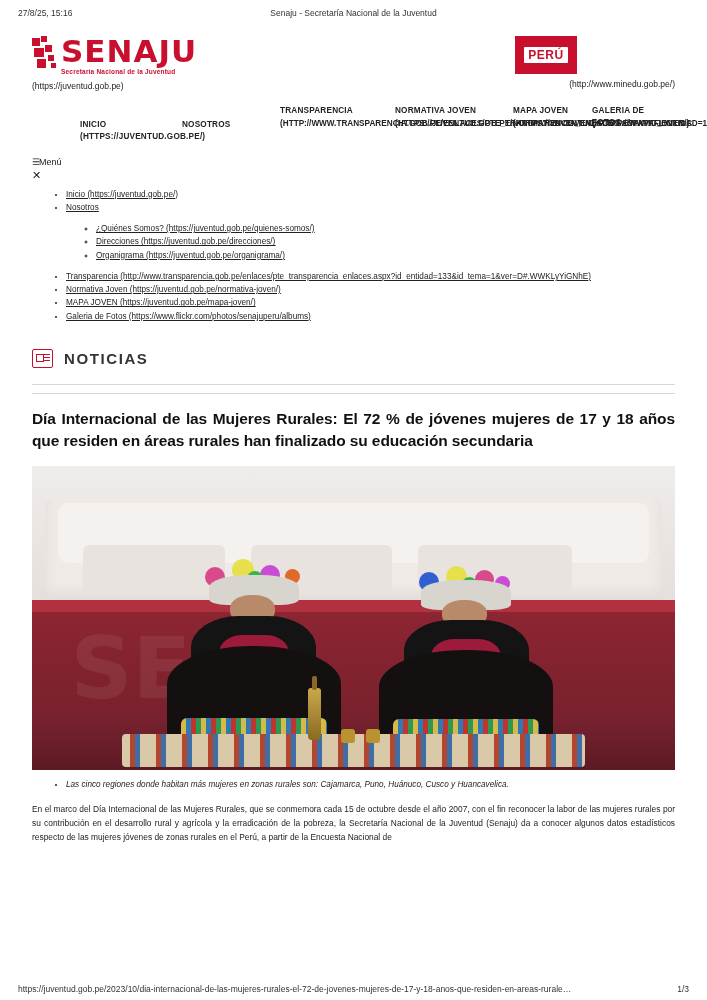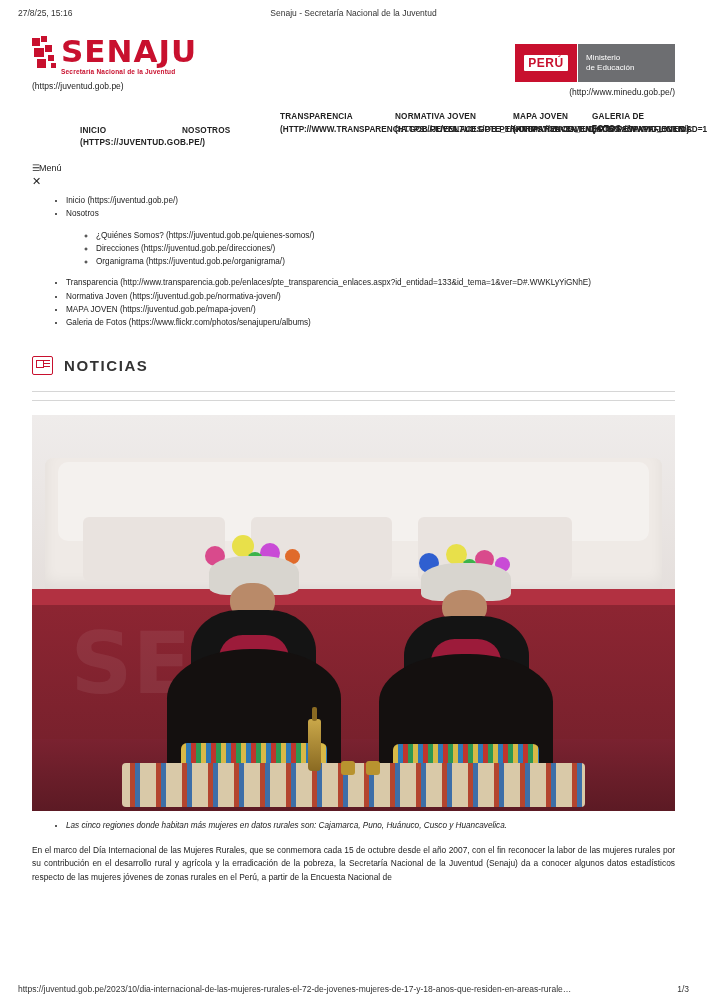--- a/index.html
+++ b/index.html
@@ -85,21 +85,20 @@
   .brand-link {
     font-size: 8.5px;
     color: #222;
     margin-top: 5px;
   }
 
   .minedu {
     display: flex;
     flex-direction: column;
     align-items: flex-end;
-    margin-top: 8px;
   }
   .minedu-box {
     display: flex;
     align-items: stretch;
     height: 38px;
     width: 160px;
   }
   .minedu-flag {
     width: 62px;
     background: #c8102e;
@@ -176,21 +175,21 @@
   }
 
   
   ul.menu {
     margin: 6px 0 0 0;
     padding-left: 34px;
     font-size: 8.2px;
     line-height: 1.62;
     color: #222;
   }
-  ul.menu li { margin: 0; }
+  ul.menu li { margin: 0; text-decoration: underline; }
   ul.menu ul {
     margin: 8px;
     padding-left: 22px;
     list-style-type: circle;
   }
 
   
   .noticias {
     display: flex;
     align-items: center;
@@ -249,21 +248,21 @@
     color: #111;
     text-align: justify;
     margin: 14px 0 0 0;
     letter-spacing: -0.1px;
   }
 
   
   .photo-wrap { margin-top: 14px; }
   .photo {
     width: 100%;
-    height: 396px;
+    height: 304px;
     position: relative;
     overflow: hidden;
     background: #6e2330;
   }
 
   .caption-list {
     margin: 9px 0 0 0;
     padding-left: 34px;
     font-size: 8.2px;
     font-style: italic;
@@ -351,24 +350,20 @@
         </div>
       </div>
       <div class="brand-link">(https://juventud.gob.pe)</div>
     </div>
 
     <div class="minedu">
       <div class="minedu-box">
         <div class="minedu-flag">
           <span class="peru">PERÚ</span>
         </div>
-        <div class="minedu-label">
-          <span>Ministerio</span>
-          <span>de Educación</span>
-        </div>
       </div>
       <div class="minedu-link">(http://www.minedu.gob.pe/)</div>
     </div>
   </div>
 
   <div class="topnav">
     <div class="item nav-inicio">
       <span class="label">INICIO</span>
       <span class="url">(HTTPS://JUVENTUD.GOB.PE/)</span>
     </div>
@@ -415,20 +410,21 @@
   </ul>
 
   <div class="noticias">
     <div class="noticias-icon"></div>
     <div class="noticias-title">NOTICIAS</div>
   </div>
   <div class="divider"></div>
 
   <div class="rule-under-date"></div>
 
+  <h1 class="article-title">Día Internacional de las Mujeres Rurales: El 72 % de jóvenes mujeres de 17 y 18 años que residen en áreas rurales han finalizado su educación secundaria</h1>
 
   <div class="photo-wrap">
     <div class="photo">
       <div class="ph-bg-top"></div>
       <div class="ph-sofa"></div>
       <div class="ph-sofa-back"></div>
       <div class="ph-cush" style="left:8%;top:26%;width:22%;height:16%;"></div>
       <div class="ph-cush" style="left:34%;top:26%;width:22%;height:16%;"></div>
       <div class="ph-cush" style="left:60%;top:26%;width:24%;height:16%;"></div>
       <div class="ph-band"></div>
@@ -469,21 +465,21 @@
       </div>
 
       <div class="ph-textile"></div>
       <div class="ph-bottle"></div>
       <div class="ph-jar" style="left:48%;"></div>
       <div class="ph-jar" style="left:52%;"></div>
     </div>
   </div>
 
   <ul class="caption-list">
-    <li>Las cinco regiones donde habitan más mujeres en datos rurales son: Cajamarca, Puno, Huánuco, Cusco y Huancavelica.</li>
+    <li>Las cinco regiones donde habitan más mujeres en zonas rurales son: Cajamarca, Puno, Huánuco, Cusco y Huancavelica.</li>
   </ul>
 
   <p class="body">En el marco del Día Internacional de las Mujeres Rurales, que se conmemora cada 15 de octubre desde el año 2007, con el fin reconocer la labor de las mujeres rurales por su contribución en el desarrollo rural y agrícola y la erradicación de la pobreza, la Secretaría Nacional de la Juventud (Senaju) da a conocer algunos datos estadísticos respecto de las mujeres jóvenes de zonas rurales en el Perú, a partir de la Encuesta Nacional de</p>
 
 </div>
 
 <div class="print-foot">
   <div class="url">https://juventud.gob.pe/2023/10/dia-internacional-de-las-mujeres-rurales-el-72-de-jovenes-mujeres-de-17-y-18-anos-que-residen-en-areas-rurale…</div>
   <div class="pg">1/3</div>
 </div>

